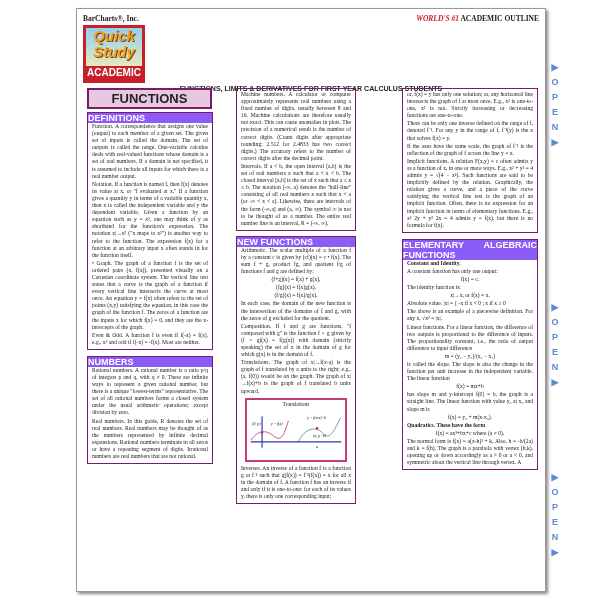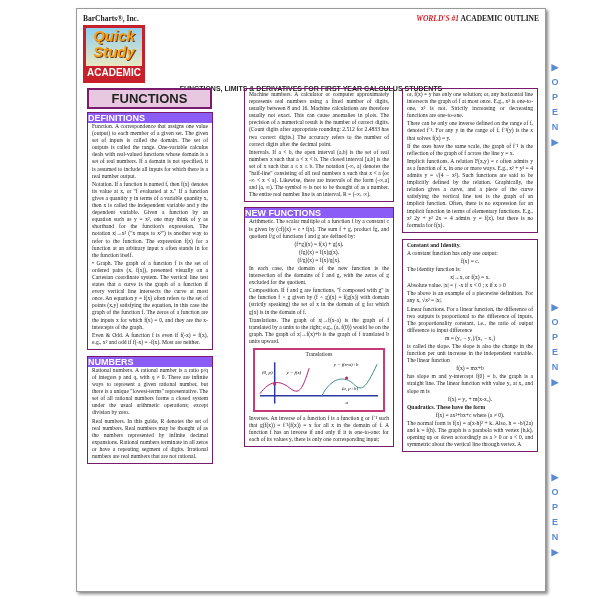--- a/index.html
+++ b/index.html
@@ -63,21 +63,21 @@
     <p>• Graph. The graph of a function f is the set of ordered pairs (x, f(x)), presented visually on a Cartesian coordinate system. The vertical line test states that a curve is the graph of a function if every vertical line intersects the curve at most once. An equation y = f(x) often refers to the set of points (x,y) satisfying the equation, in this case the graph of the function f. The zeros of a function are the inputs x for which f(x) = 0, and they are the x-intercepts of the graph.</p>
     <p>Even &amp; Odd. A function f is even if f(-x) = f(x), e.g., x² and odd if f(-x) = -f(x). Most are neither.</p>
   </div>
   <div class="box" style="margin-top:6px">
     <div class="hdr">NUMBERS</div>
     <p>Rational numbers. A rational number is a ratio p/q of integers p and q, with q ≠ 0. There are infinite ways to represent a given rational number, but there is a unique "lowest-terms" representative. The set of all rational numbers forms a closed system under the usual arithmetic operations; except division by zero.</p>
     <p>Real numbers. In this guide, R denotes the set of real numbers. Real numbers may be thought of as the numbers represented by infinite decimal expansions. Rational numbers terminate in all zeros or have a repeating segment of digits. Irrational numbers are real numbers that are not rational.</p>
   </div>
 </div>
 
-<div class="col" style="left:244px;top:88px;width:150px;border-radius:6px;">
+<div class="col" style="left:236px;top:88px;width:120px;border-radius:6px;">
   <div class="box">
     <p>Machine numbers. A calculator or computer approximately represents real numbers using a fixed number of digits, usually between 8 and 16. Machine calculations are therefore usually not exact. This can cause anomalies in plots. The precision of a numerical result is the number of correct digits. (Count digits after appropriate rounding: 2.512 for 2.4833 has two correct digits.) The accuracy refers to the number of correct digits after the decimal point.</p>
     <p>Intervals. If a &lt; b, the open interval (a,b) is the set of real numbers x such that a &lt; x &lt; b. The closed interval [a,b] is the set of x such that a ≤ x ≤ b. The notation (-∞, a) denotes the "half-line" consisting of all real numbers x such that x &lt; a (or -∞ &lt; x &lt; a). Likewise, there are intervals of the form (-∞,a] and (a, ∞). The symbol ∞ is not to be thought of as a number. The entire real number line is an interval, R = (-∞, ∞).</p>
   </div>
   <div class="box" style="margin-top:5px">
     <div class="hdr">NEW FUNCTIONS</div>
     <p>Arithmetic. The scalar multiple of a function f by a constant c is given by (cf)(x) = c • f(x). The sum f + g, product fg, and quotient f/g of functions f and g are defined by:</p>
     <p style="text-align:center">(f+g)(x) = f(x) + g(x),</p>
     <p style="text-align:center">(fg)(x) = f(x)g(x),</p>
     <p style="text-align:center">(f/g)(x) = f(x)/g(x).</p>
@@ -105,20 +105,21 @@
 </div>
 
 <div class="col" style="left:402px;top:88px;width:136px;">
   <div class="box">
     <p>or, f(x) = y has only one solution; or, any horizontal line intersects the graph of f at most once. E.g., x³ is one-to-one, x² is not. Strictly increasing or decreasing functions are one-to-one.</p>
     <p>There can be only one inverse defined on the range of f, denoted f⁻¹. For any y in the range of f, f⁻¹(y) is the x that solves f(x) = y.</p>
     <p>If the axes have the same scale, the graph of f⁻¹ is the reflection of the graph of f across the line y = x.</p>
     <p>Implicit functions. A relation F(x,y) = c often admits y as a function of x, in one or more ways. E.g., x² + y² = 4 admits y = √(4 − x²). Such functions are said to be implicitly defined by the relation. Graphically, the relation gives a curve, and a piece of the curve satisfying the vertical line test is the graph of an implicit function. Often, there is no expression for an implicit function in terms of elementary functions. E.g., x² 2y + y² 2x = 4 admits y = f(x), but there is no formula for f(x).</p>
   </div>
   <div class="box" style="margin-top:6px">
+    <div class="hdr">ELEMENTARY ALGEBRAIC FUNCTIONS</div>
     <p><b>Constant and Identity.</b></p>
     <p>A constant function has only one output:</p>
     <p style="text-align:center">f(x) = c.</p>
     <p>The identity function is:</p>
     <p style="text-align:center">x|→x, or f(x) = x.</p>
     <p>Absolute value. |x| = { -x if x &lt; 0 ; x if x ≥ 0</p>
     <p>The above is an example of a piecewise definition. For any x, √x² = |x|.</p>
     <p>Linear functions. For a linear function, the difference of two outputs is proportional to the difference of inputs. The proportionality constant, i.e., the ratio of output difference to input difference</p>
     <p style="text-align:center">m = (y₂ − y₁)/(x₂ − x₁)</p>
     <p>is called the slope. The slope is also the change in the function per unit increase in the independent variable. The linear function</p>

